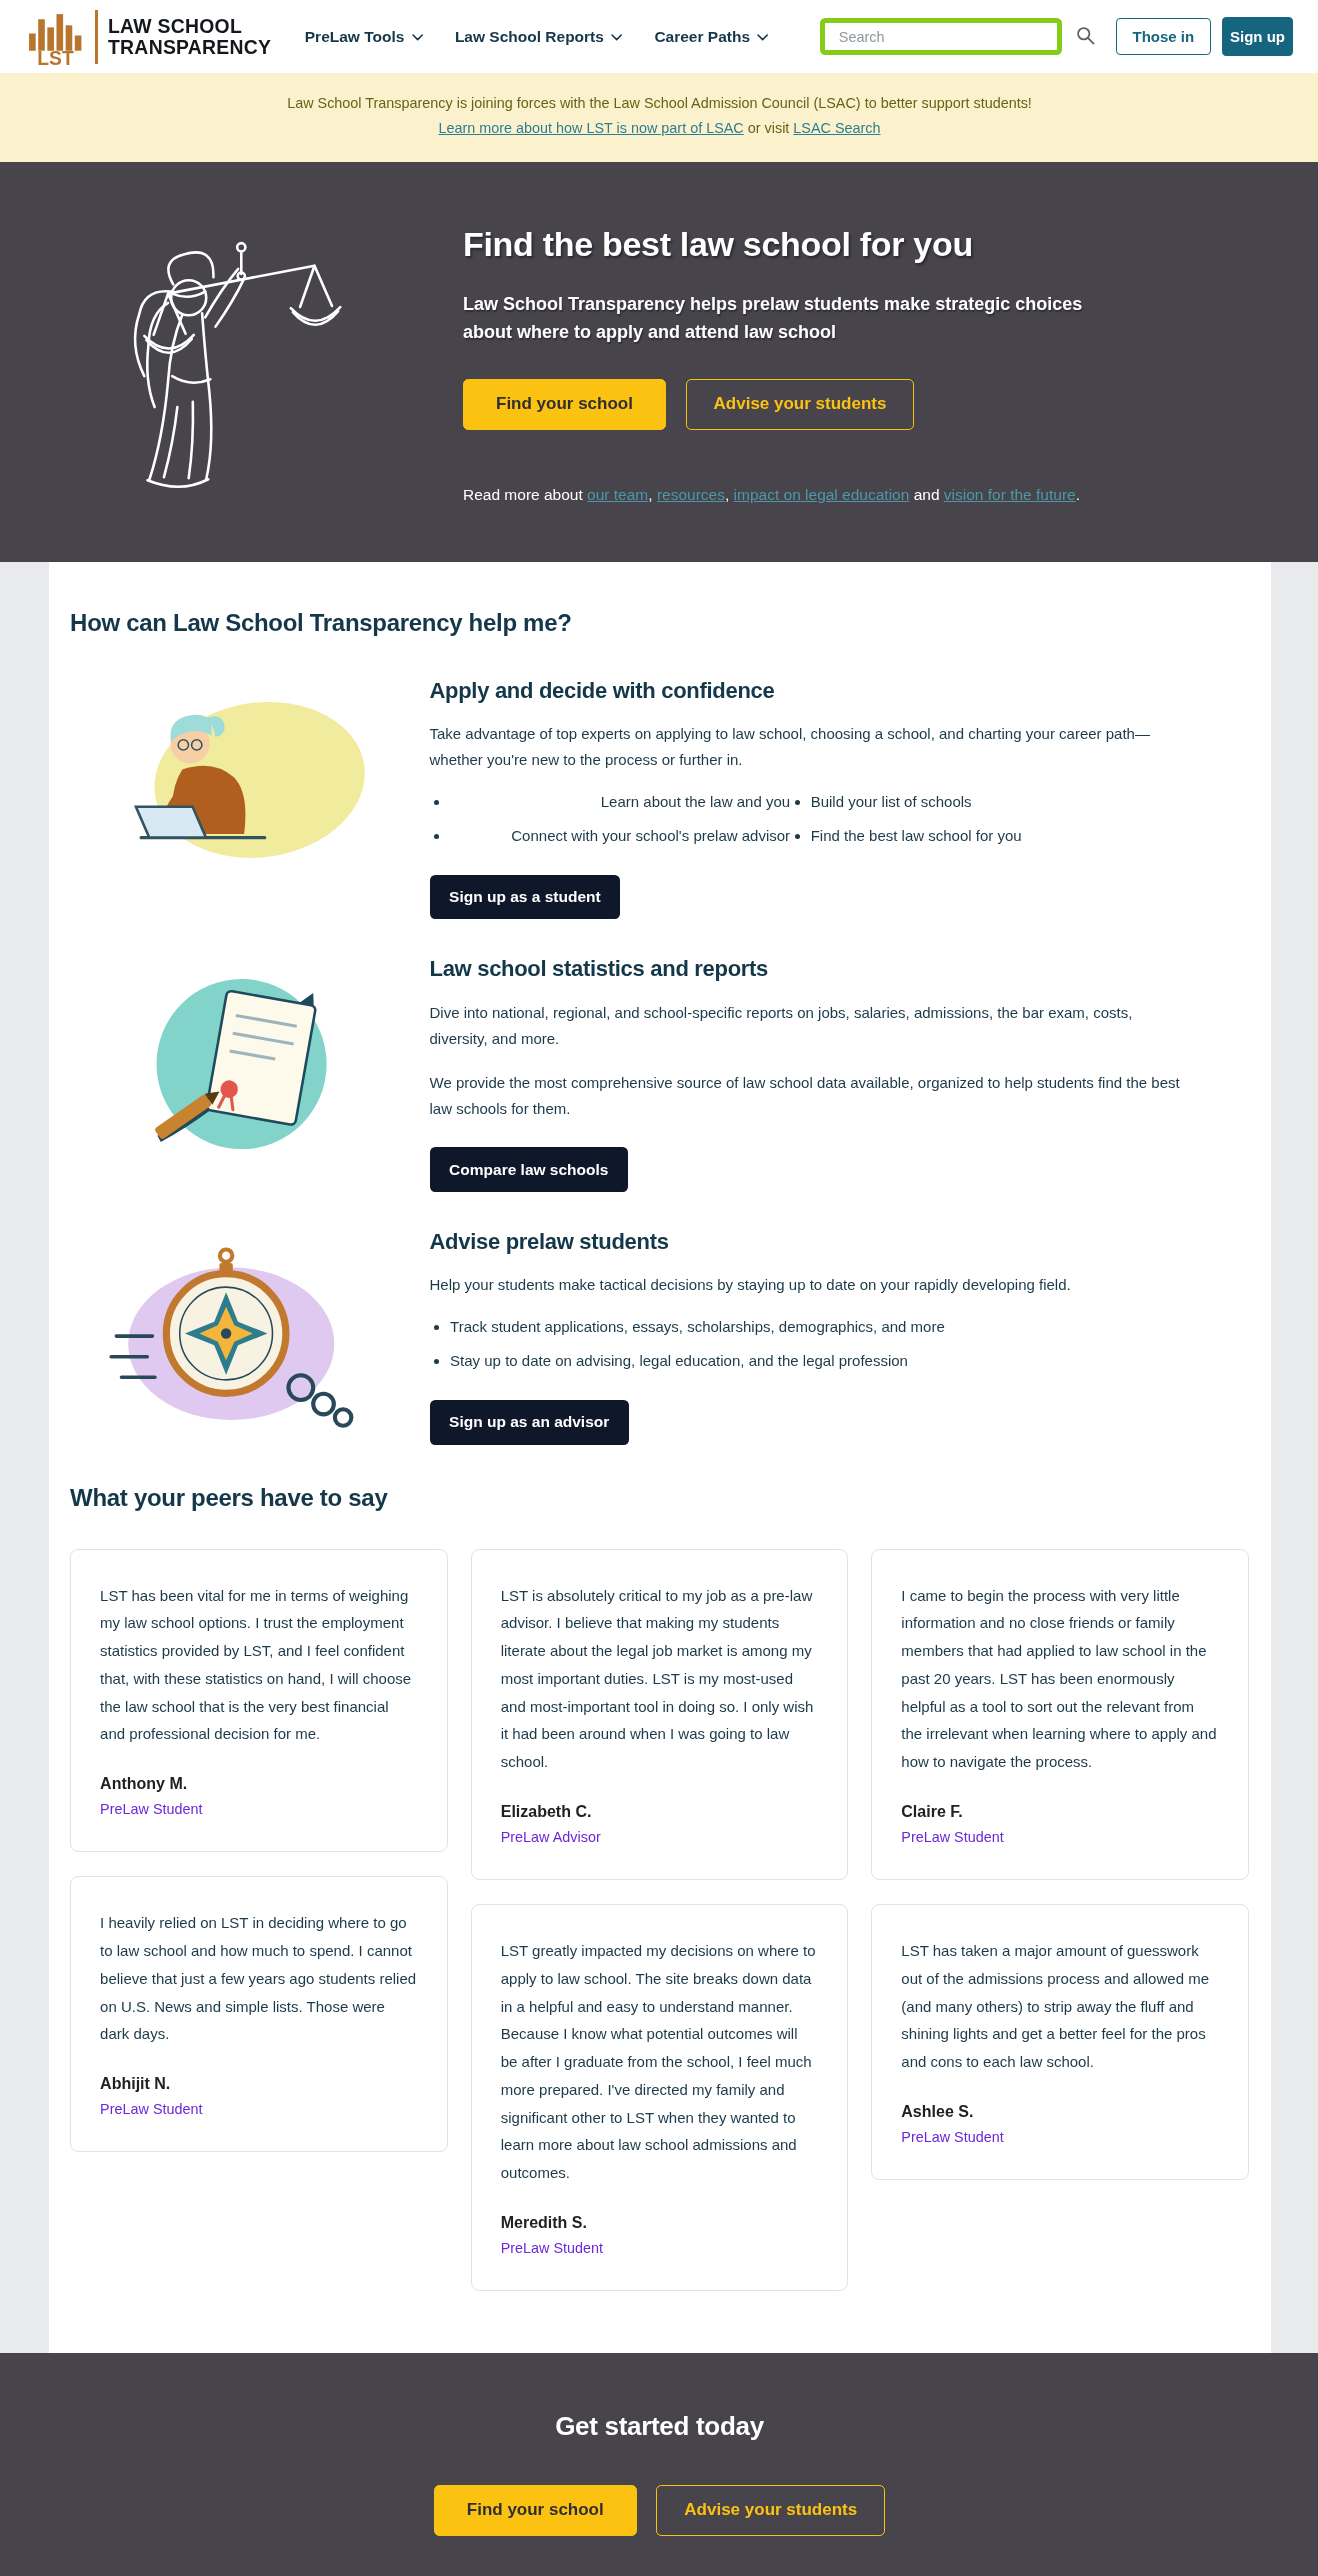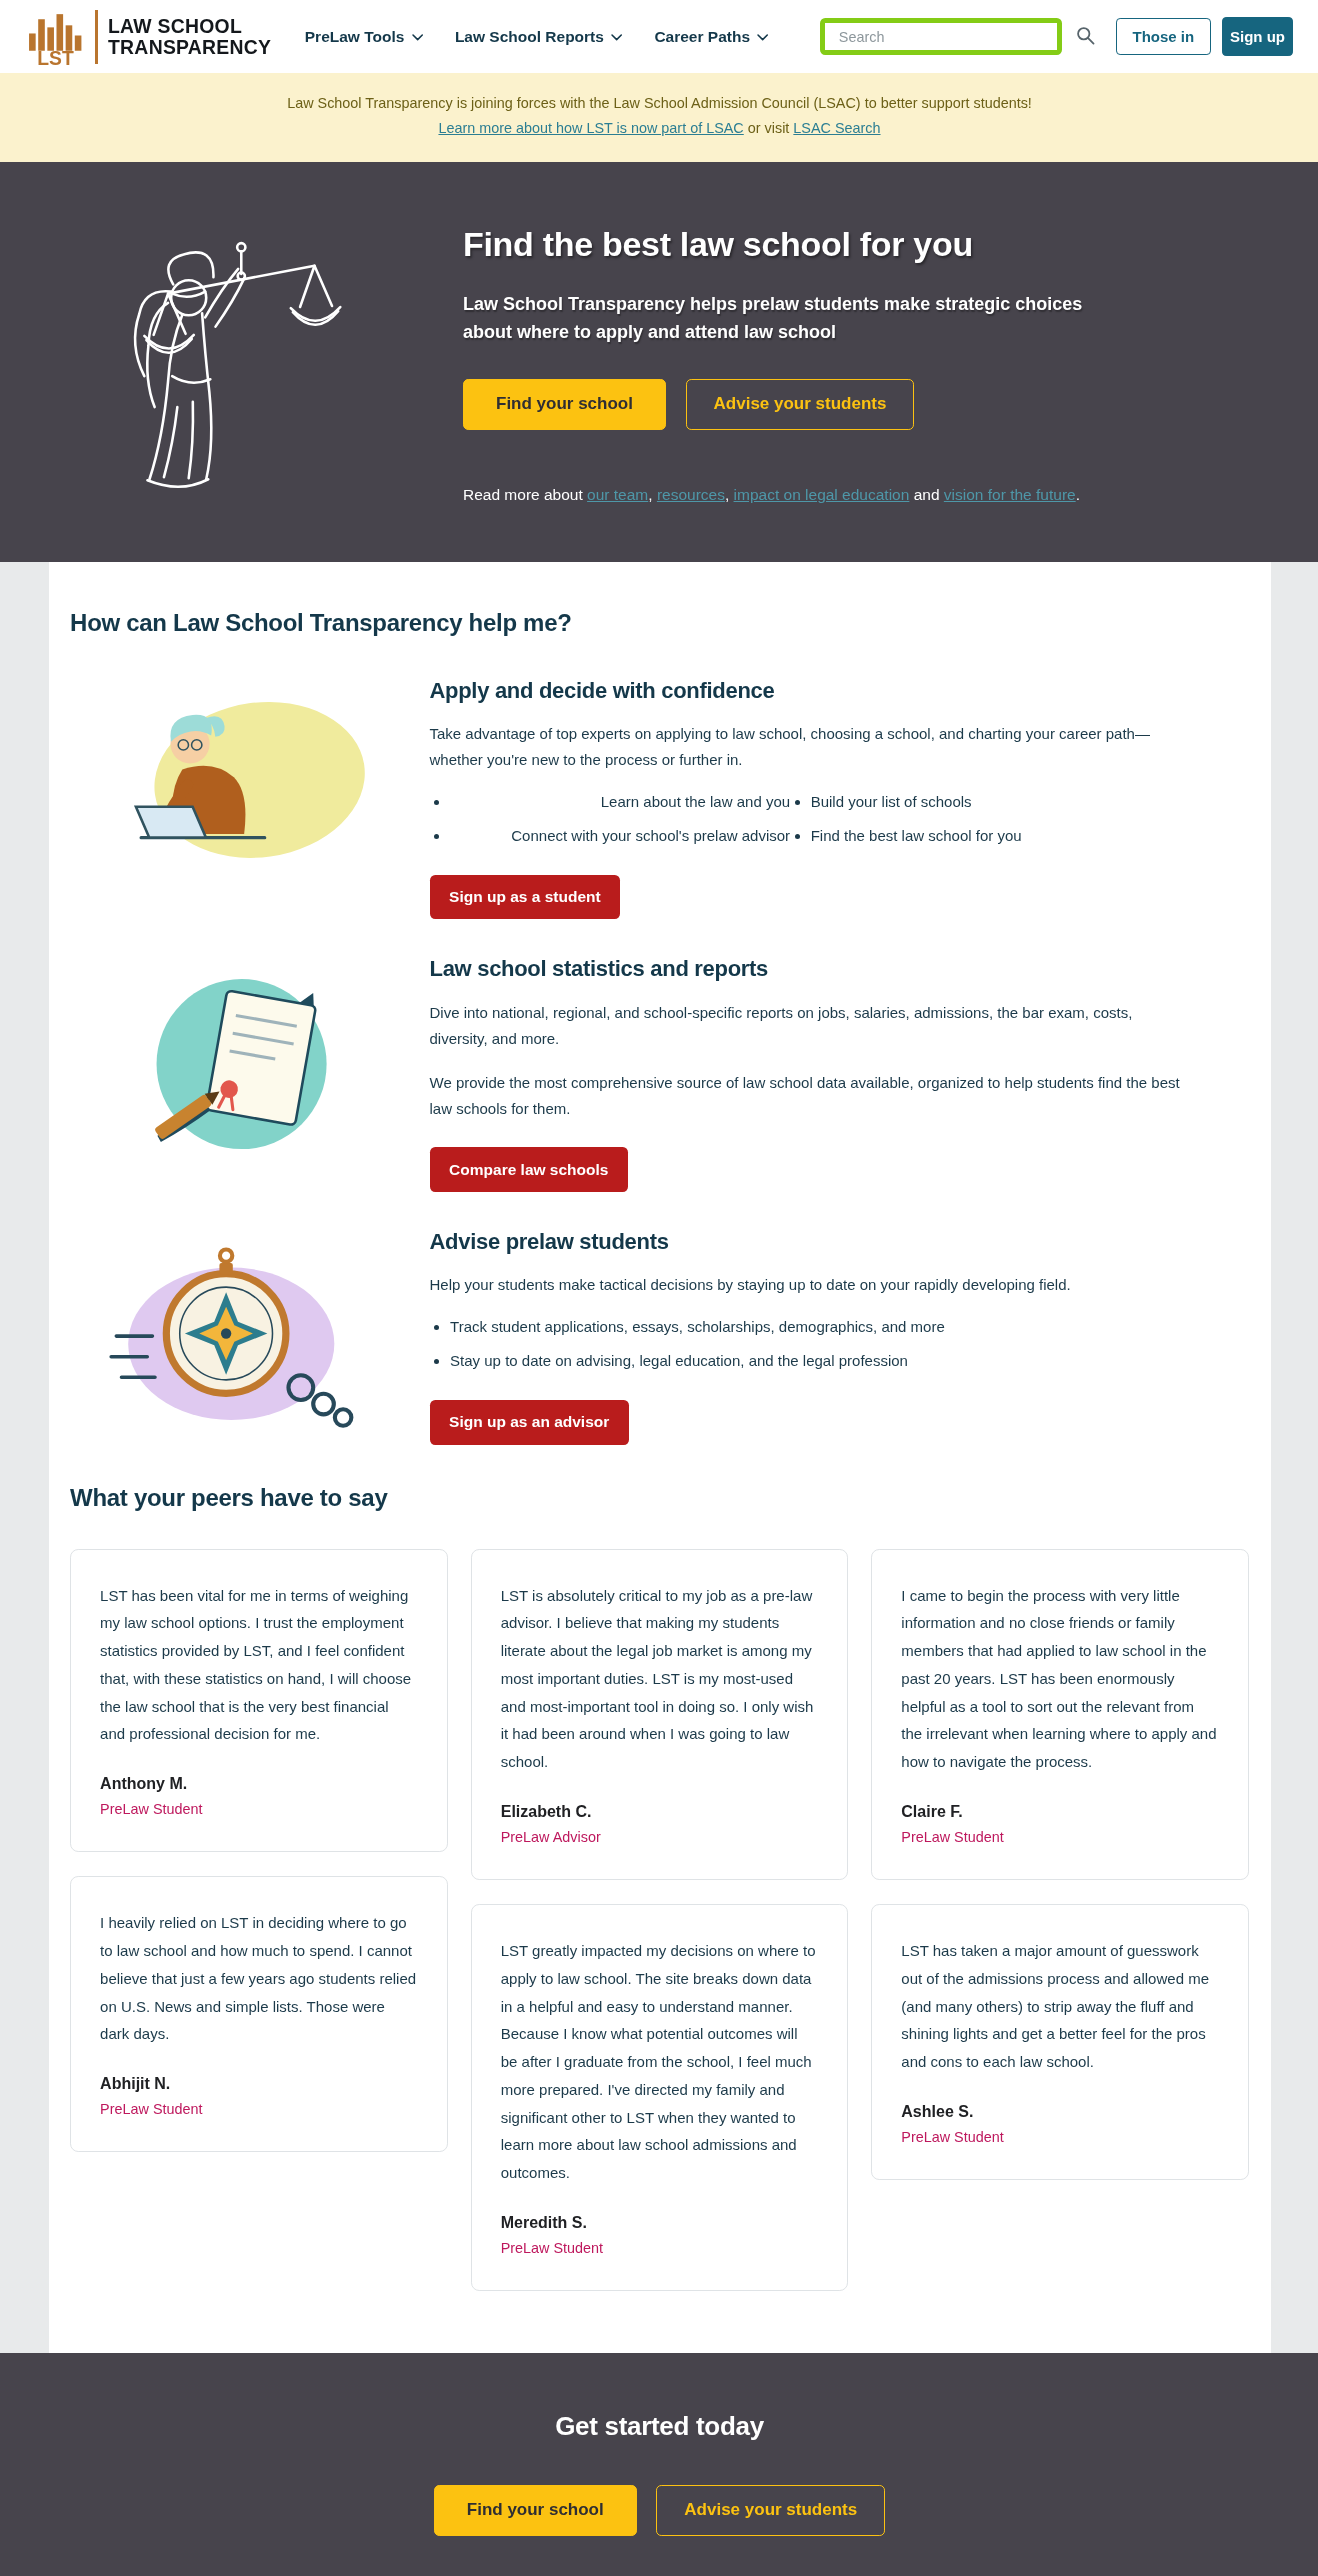--- a/index.html
+++ b/index.html
@@ -44,30 +44,30 @@
   
   .feature{display:flex;margin-bottom:37px;}
   .feature-art{width:381px;flex:0 0 auto;display:flex;justify-content:center;align-items:flex-start;padding-top:4.1px;}
   .feature-body{flex:1;padding-right:49px;}
   .feature-body h3{margin:0 0 17.5px;font-size:22px;font-weight:800;color:#14384a;letter-spacing:-0.3px;}
   .feature-body p{margin:0 0 17.5px;font-size:15px;line-height:1.75;color:#1c3a4a;max-width:762px;}
   .bullets{display:flex;margin:3.1px 0 8.2px;}
   .bullets ul{margin:0;padding-left:20.6px;font-size:15px;line-height:1.45;color:#1c3a4a;}
   .bullets ul li{margin-bottom:12.4px;}
   .bullets .colA{width:340px;text-align:right;}
-  .btn-teal{display:inline-block;background:#b91c1c;color:#fff;border:none;border-radius:5.2px;padding:13.4px 19.6px;font-size:15.5px;font-weight:700;margin-top:7.2px;font-family:"Liberation Sans",sans-serif;}
+  .btn-teal{display:inline-block;background:#0f172a;color:#fff;border:none;border-radius:5.2px;padding:13.4px 19.6px;font-size:15.5px;font-weight:700;margin-top:7.2px;font-family:"Liberation Sans",sans-serif;}
 
   
   .peers-title{margin:39px 0 37px 21.6px;}
   .cards{display:flex;gap:23px;padding:0 21.6px;align-items:flex-start;}
   .card-col{flex:1;display:flex;flex-direction:column;gap:24px;}
   .card{background:#fff;border:1px solid #dfe3e6;border-radius:8.2px;padding:32px 29px 34px;}
   .quote{font-size:15px;line-height:1.85;color:#1c3a4a;margin:0 0 27px;}
   .t-name{font-size:16px;font-weight:800;color:#202124;margin:0 0 8.2px;}
-  .t-role{font-size:14.4px;color:#be185d;margin:0;}
+  .t-role{font-size:14.4px;color:#6d28d9;margin:0;}
 
   
   .cta{background:#47444c;text-align:center;padding:58px 0 77px;}
   .cta h2{margin:0 0 43px;color:#fff;font-size:26px;font-weight:800;letter-spacing:-0.3px;}
   .cta .hero-buttons{justify-content:center;margin-top:0;}
 </style>
 </head>
 <body>
 
 <div class="header">

